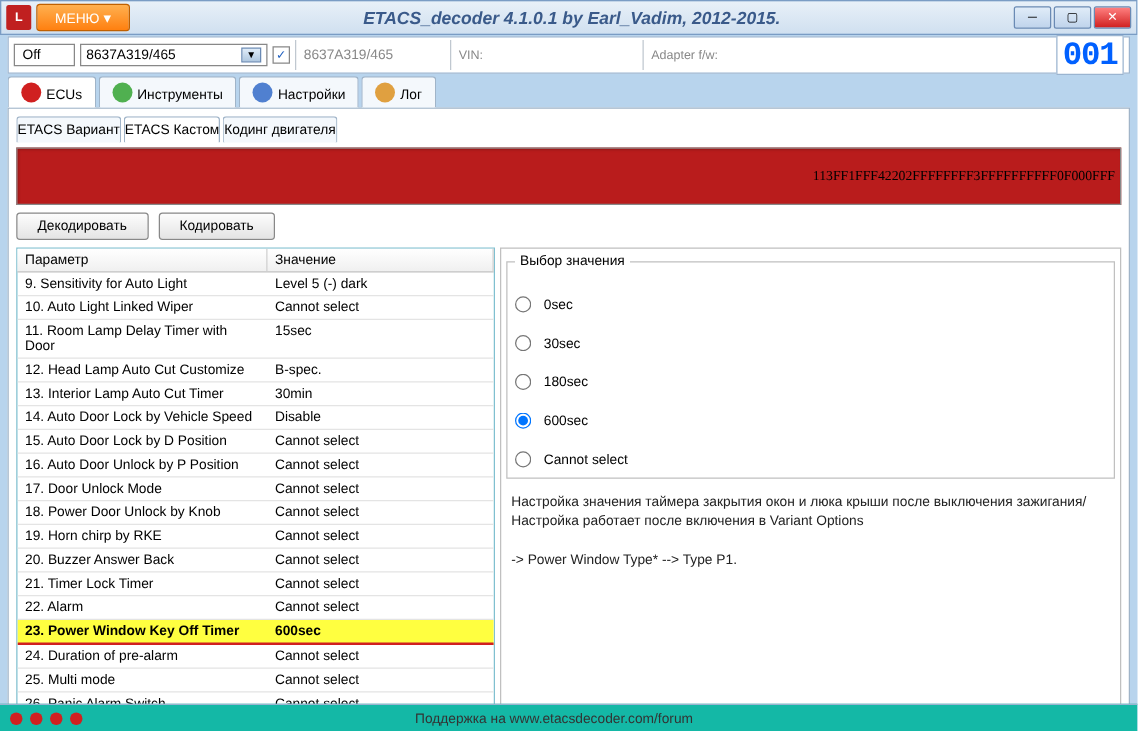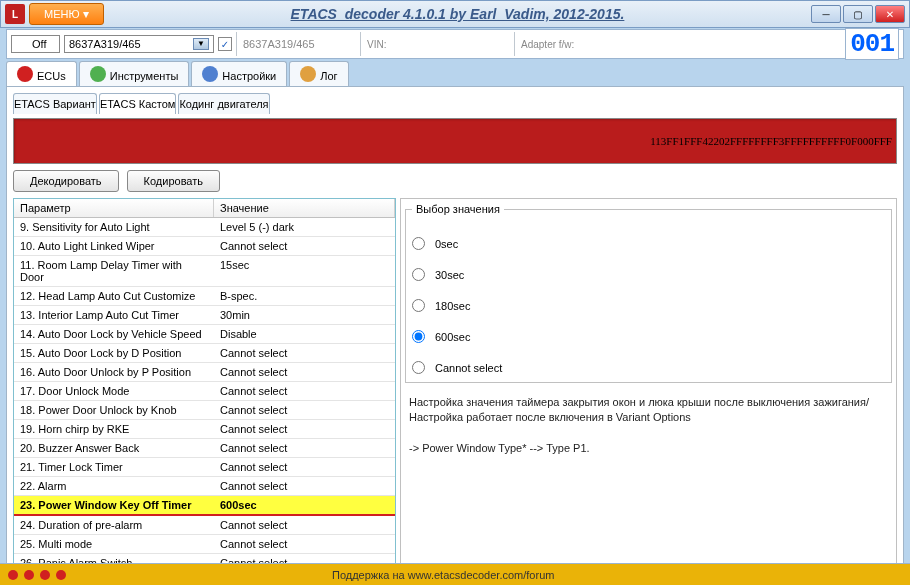--- a/index.html
+++ b/index.html
@@ -2,28 +2,28 @@
 <html><head>
 <meta charset="utf-8">
 <style>
 * { box-sizing: border-box; margin: 0; padding: 0; font-family: Tahoma, Arial, sans-serif; font-size: 11px; }
 body { background: #b8d4ed; width: 910px; height: 585px; overflow: hidden; position: relative; }
 
 
 .titlebar { height: 28px; background: linear-gradient(#e8f0f8, #d0e0f0); border: 1px solid #7a9cc4; display: flex; align-items: center; position: relative; }
 .app-icon { width: 20px; height: 20px; background: #c02020; margin: 0 4px; border-radius: 2px; display: flex; align-items: center; justify-content: center; color: #fff; font-weight: bold; font-size: 10px; }
 .menu-btn { background: linear-gradient(#ffb050, #ff8010); color: #fff; padding: 3px 14px; border: 1px solid #c06000; border-radius: 3px; font-size: 12px; cursor: pointer; }
-.title-text { flex: 1; text-align: center; font-style: italic; font-weight: bold; color: #3a5a8a; font-size: 14px; text-decoration: underline; }
+.title-text { flex: 1; text-align: center; font-style: italic; font-weight: bold; color: #3a5a8a; font-size: 14px; }
 .win-controls { display: flex; gap: 2px; margin-right: 4px; }
 .win-btn { width: 30px; height: 18px; border: 1px solid #6a8ab4; background: linear-gradient(#e0ecf8,#c0d4ec); display: flex; align-items: center; justify-content: center; font-size: 10px; cursor: pointer; border-radius: 2px; }
 .win-btn.close { background: linear-gradient(#ff8080,#d02020); color: #fff; }
 
 
 .infobar { height: 30px; background: #fff; border: 1px solid #9ab4d0; margin: 1px 6px; display: flex; align-items: center; gap: 4px; padding: 2px 4px; }
-.infobar .off { border: 1px solid #888; padding: 2px 20px; background: #fff; width: 49px; }
+.infobar .off { border: 1px solid #888; padding: 2px 6px; background: #fff; width: 49px; }
 .infobar .combo { border: 1px solid #888; padding: 2px 4px; width: 150px; display: flex; justify-content: space-between; background: #fff; }
 .combo-arrow { background: linear-gradient(#e0ecf8,#b0c8e0); border: 1px solid #6a8ab4; width: 16px; text-align: center; font-size: 8px; }
 .infobar .chk { width: 14px; height: 14px; border: 1px solid #888; display: flex; align-items: center; justify-content: center; font-size: 10px; color: #2060c0; }
 .infobar .field { border-left: 1px solid #c0c8d0; padding: 0 6px; color: #888; height: 100%; display: flex; align-items: center; flex-direction: column; justify-content: center; align-items: flex-start; }
 .field .lbl { font-size: 10px; color: #888; }
 .field .val { color: #888; }
 .counter { margin-left: auto; font-family: 'Courier New', monospace; font-size: 26px; color: #0060ff; letter-spacing: -1px; font-weight: bold; border: 1px solid #9ab4d0; padding: 0 4px; background: #fff; }
 
 
 .maintabs { display: flex; margin: 2px 6px 0; }
@@ -66,21 +66,21 @@
 .trow.sel { background: #ffff40; font-weight: bold; border-bottom: 2px solid #d02020; }
 
 
 .fieldset { border: 1px solid #c0c0c0; margin: 4px; padding: 6px; }
 .fieldset legend { padding: 0 4px; }
 .radio { display: flex; align-items: center; gap: 10px; padding: 2px 0; margin-top: 14px; }
 .radio input { margin: 0; }
 .desc { padding: 8px; color: #222; line-height: 1.4; flex: 1; }
 
 
-.statusbar { position: absolute; bottom: 0; left: 0; right: 0; height: 22px; background: #eab308; border-top: 1px solid #9ab4d0; display: flex; align-items: center; padding: 0 8px; gap: 6px; }
+.statusbar { position: absolute; bottom: 0; left: 0; right: 0; height: 22px; background: #14b8a6; border-top: 1px solid #9ab4d0; display: flex; align-items: center; padding: 0 8px; gap: 6px; }
 .dot { width: 10px; height: 10px; border-radius: 50%; background: #d02020; }
 .statusbar .support { margin-left: 260px; color: #333; }
 </style>
 </head>
 <body>
 
 <div class="titlebar">
   <div class="app-icon">L</div>
   <button class="menu-btn"><span>МЕНЮ</span> ▾</button>
   <div class="title-text">ETACS_decoder 4.1.0.1 by Earl_Vadim, 2012-2015.</div>

